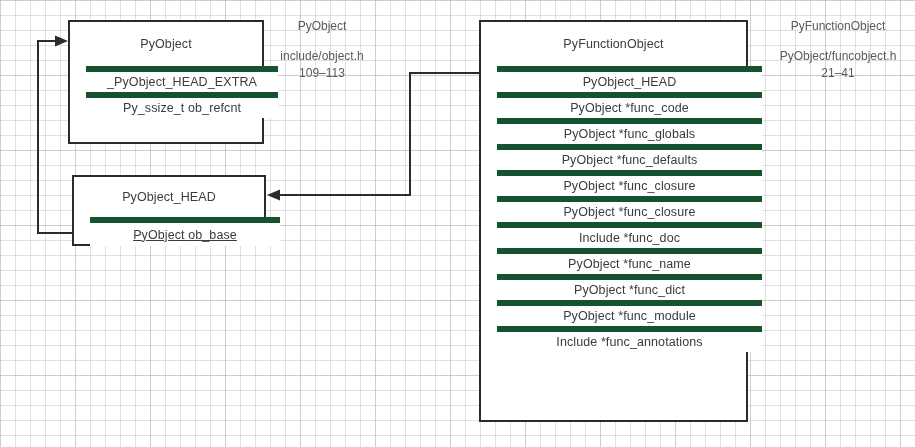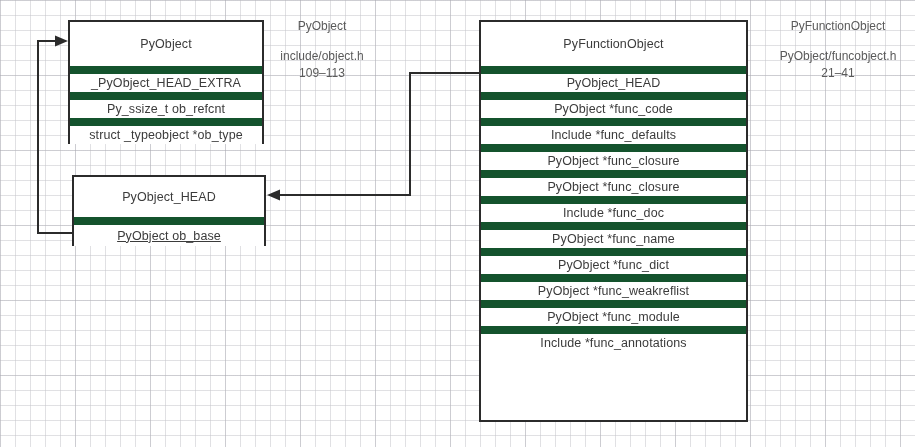--- a/index.html
+++ b/index.html
@@ -46,21 +46,22 @@
     display: flex;
     align-items: center;
     justify-content: center;
     color: #3b3b3b;
     font-size: 12.5px;
     letter-spacing: 0.1px;
     white-space: nowrap;
     background: #ffffff;
   }
   .class-row + .class-row {
-    border-top: 8px solid #14532d;
+    border-top: 6px solid #14532d;
+    margin-left: 16px;
   }
   .class-title {
     font-size: 12.5px;
   }
 
   
   #box-pyobject { left: 68px; top: 20px; width: 196px; height: 124px; }
   #box-pyobject .class-title { height: 44px; }
   #box-pyobject .class-row.field { height: 26px; }
 
@@ -120,39 +121,38 @@
     <polygon class="conn-head" points="68,41 55,35.5 55,46.5"></polygon>
 
     <path class="conn-path" d="M 479,73 L 410,73 L 410,195 L 276,195"></path>
     <polygon class="conn-head" points="267,195 280,189.5 280,200.5"></polygon>
   </svg>
 
   <div class="class-box" id="box-pyobject">
     <div class="class-row class-title">PyObject</div>
     <div class="class-row field">_PyObject_HEAD_EXTRA</div>
     <div class="class-row field">Py_ssize_t ob_refcnt</div>
-    <div class="class-row field">struct _typeobject *ob_type</div>
   </div>
 
   <div class="class-box" id="box-pyobject-head">
     <div class="class-row class-title">PyObject_HEAD</div>
     <div class="class-row field">PyObject ob_base</div>
   </div>
 
   <div class="class-box" id="box-pyfunctionobject">
     <div class="class-row class-title">PyFunctionObject</div>
     <div class="class-row field">PyObject_HEAD</div>
     <div class="class-row field">PyObject *func_code</div>
-    <div class="class-row field">Include *func_defaults</div>
+    <div class="class-row field">PyObject *func_globals</div>
+    <div class="class-row field">PyObject *func_defaults</div>
     <div class="class-row field">PyObject *func_closure</div>
     <div class="class-row field">PyObject *func_closure</div>
     <div class="class-row field">Include *func_doc</div>
     <div class="class-row field">PyObject *func_name</div>
     <div class="class-row field">PyObject *func_dict</div>
-    <div class="class-row field">PyObject *func_weakreflist</div>
     <div class="class-row field">PyObject *func_module</div>
     <div class="class-row field">Include *func_annotations</div>
   </div>
 
   <div class="annotation" id="ann-pyobject">
     <div class="ann-title">PyObject</div>
     <div class="ann-path">include/object.h</div>
     <div class="ann-lines">109–113</div>
   </div>
 

